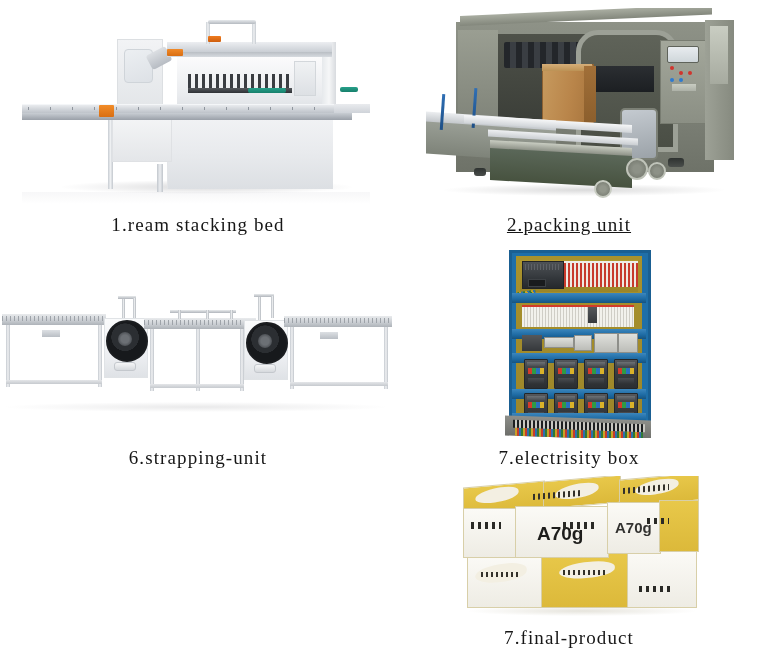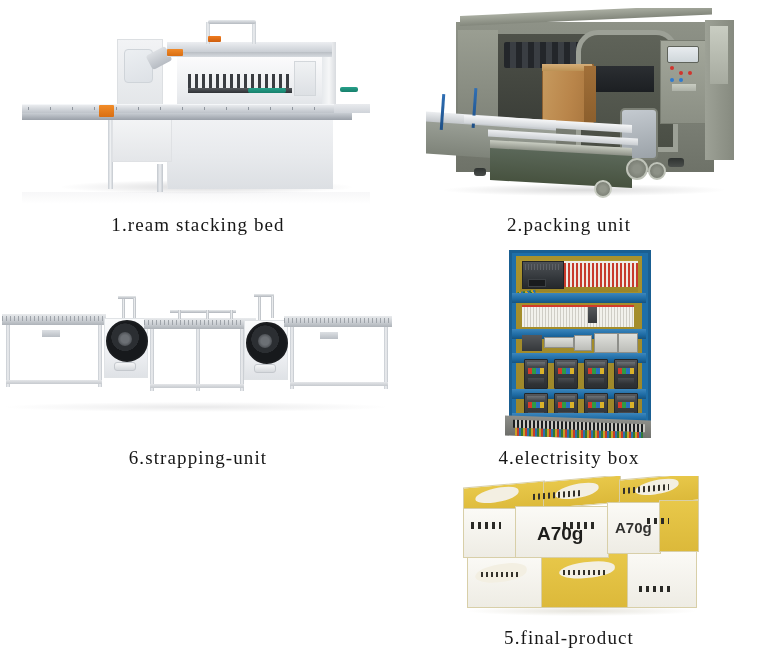--- a/index.html
+++ b/index.html
@@ -319,21 +319,21 @@
       <div class="m2-base"></div>
       <div class="m2-base-top"></div>
       <div class="m2-wrail"></div>
       <div class="m2-wrail2"></div>
       <div class="m2-wheel1"></div>
       <div class="m2-wheel2"></div>
       <div class="m2-wheel3"></div>
       <div class="m2-foot1"></div>
       <div class="m2-foot2"></div>
     </div>
-    <div class="caption" style="left:404px;top:215px;width:330px;">2.packing unit</div>
+    <div class="caption" style="left:404px;top:215px;width:330px;text-decoration:underline;">2.packing unit</div>
   </div>
 
   <div class="cell">
     <div class="photo" id="photo3">
       <div class="m3-shadow"></div>
 
       <div class="m3-roll" style="left:2px;top:22px;width:104px;"></div>
       <div class="m3-leg" style="left:6px;top:33px;height:62px;"></div>
       <div class="m3-leg" style="left:98px;top:33px;height:62px;"></div>
       <div class="m3-shelf" style="left:6px;top:88px;width:96px;"></div>
@@ -439,21 +439,21 @@
           <div class="m4-vfd-top"></div>
           <div class="m4-vfd-btns"></div>
           <div class="m4-vfd-lbl"></div>
         </div>
         <div class="m4-rail" style="top:160px;"></div>
       </div>
       <div class="m4-base"></div>
       <div class="m4-base-term"></div>
       <div class="m4-base-wire"></div>
     </div>
-    <div class="caption" style="left:404px;top:448px;width:330px;">4.electrisity box</div>
+    <div class="caption" style="left:404px;top:448px;width:330px;">7.electrisity box</div>
   </div>
 
   <div class="cell">
     <div class="photo" id="photo5">
       <div class="m5-shadow"></div>
 
       <div class="bx bx-w" style="left:4px;top:78px;width:74px;height:52px;"></div>
       <div class="bx bx-y" style="left:78px;top:76px;width:86px;height:54px;"></div>
       <div class="bx bx-w" style="left:164px;top:74px;width:68px;height:56px;"></div>
       <div class="m5-swoosh" style="left:12px;top:88px;width:52px;height:18px;transform:rotate(-6deg);"></div>
@@ -475,16 +475,16 @@
       <div class="bx bx-w" style="left:52px;top:30px;width:92px;height:50px;"></div>
       <div class="bx bx-w" style="left:144px;top:26px;width:52px;height:50px;"></div>
       <div class="bx bx-y" style="left:196px;top:24px;width:38px;height:50px;"></div>
 
       <div class="m5-a" style="left:74px;top:48px;font-size:19px;">A70g</div>
       <div class="m5-a" style="left:152px;top:44px;font-size:15px;opacity:.9;">A70g</div>
       <div class="m5-marks" style="left:100px;top:46px;width:34px;height:7px;"></div>
       <div class="m5-marks" style="left:8px;top:46px;width:30px;height:7px;"></div>
       <div class="m5-marks" style="left:184px;top:42px;width:22px;height:6px;"></div>
     </div>
-    <div class="caption" style="left:404px;top:628px;width:330px;">5.final-product</div>
+    <div class="caption" style="left:404px;top:628px;width:330px;">7.final-product</div>
   </div>
 
 </div>
 
 </body></html>

